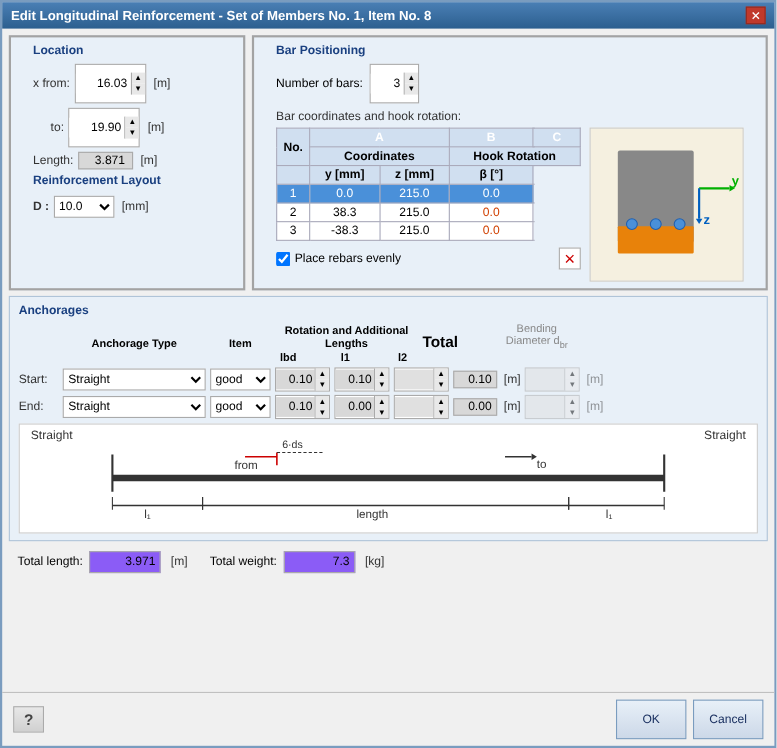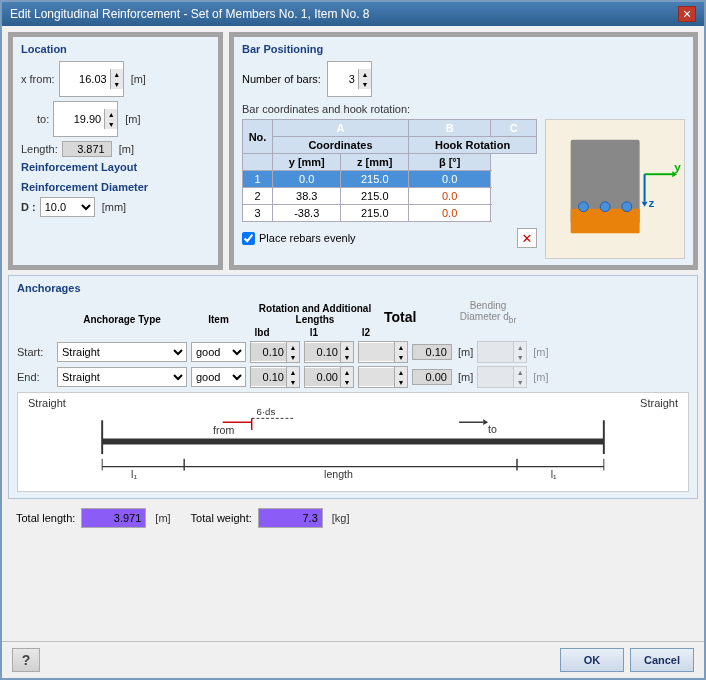--- a/index.html
+++ b/index.html
@@ -20,21 +20,21 @@
       color: white;
       padding: 4px 8px;
       display: flex;
       justify-content: space-between;
       align-items: center;
       flex-shrink: 0;
     }
 
     .title-bar-title {
       font-size: 12px;
-      font-weight: normal;
+      font-weight: bold;
       text-align: right;
     }
 
     .title-close-btn {
       background: #c0392b;
       border: 1px solid #922b21;
       color: white;
       width: 18px;
       height: 16px;
       cursor: pointer;
@@ -52,23 +52,23 @@
       gap: 5px;
     }
 
     .top-row {
       display: flex;
       gap: 6px;
       flex-shrink: 0;
     }
 
     .panel {
-      border: 5px solid #a3a3a3;
+      border: 2px solid #a3a3a3;
       background: #e8f0f8;
-      padding: 6px 8px;
+      padding: 6px 20px;
       position: relative;
     }
 
     .panel-title {
       font-weight: bold;
       font-size: 11px;
       color: #1a4080;
       margin-bottom: 6px;
     }
 
@@ -400,28 +400,27 @@
       font-size: 14px;
       font-weight: bold;
       color: #444;
       display: flex;
       align-items: center;
       justify-content: center;
     }
 
     .action-btn {
       min-width: 64px;
-      height: 24px;
+      height: 36px;
       border: 1px solid #7a9cbf;
       background: linear-gradient(to bottom, #e8f0f8, #ccd8e8);
       cursor: pointer;
       font-size: 11px;
       color: #1a3060;
       padding: 0 12px;
-      font-weight: bold;
     }
 
     
     .col-no { width: 30px; }
 
     .header-group {
       text-align: center;
       background: #5a9fd4;
       color: white;
       font-weight: bold;
@@ -486,21 +485,20 @@
           <span class="form-label">Length:</span>
           <span style="background:#d8d8d8; border:1px solid #aaa; padding:1px 6px; min-width:50px; text-align:right; display:inline-block;">3.871</span>
           <span class="unit-label">[m]</span>
         </div>
 
         <div class="reinforcement-layout-panel">
           <div class="section-label">Reinforcement Layout</div>
         </div>
 
         <div class="reinforcement-diameter-section">
-          <div class="section-label">Reinforcement Diameter</div>
           <div class="diameter-row">
             <span class="d-label">D :</span>
             <select class="select-small">
               <option>6.0</option>
               <option>8.0</option>
               <option selected="">10.0</option>
               <option>12.0</option>
               <option>14.0</option>
               <option>16.0</option>
             </select>

